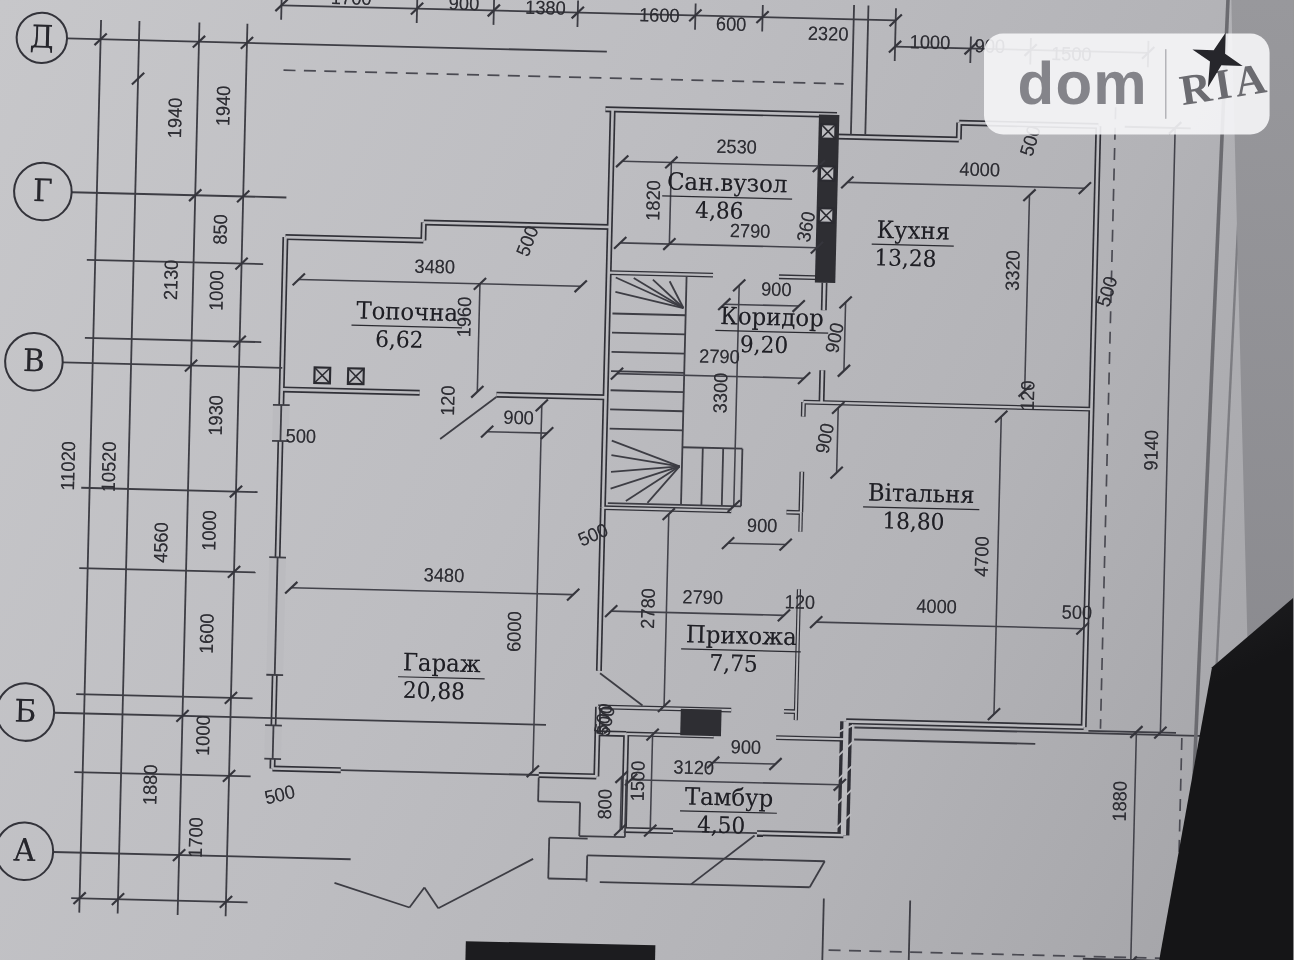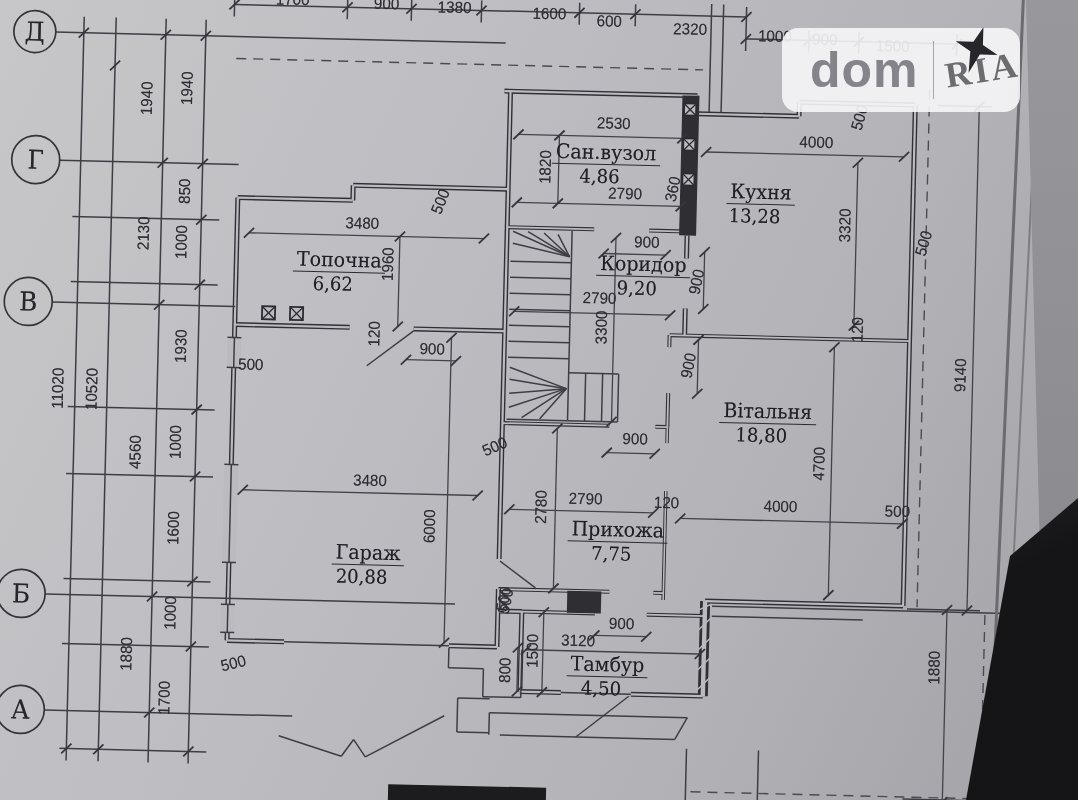--- a/index.html
+++ b/index.html
@@ -19,21 +19,21 @@
   .edge1{left:1004px;top:-12px;width:3px;height:840px;transform:rotate(2.5deg);}
   .edge2{left:1020px;top:-12px;width:2px;height:840px;transform:rotate(2.8deg);background:#7d7d82;}
   .dark-tr{position:absolute;inset:0;pointer-events:none;
     clip-path:polygon(1026px 0px,1078px 0px,1078px 520px,1040px 552px);
     background:linear-gradient(180deg,#98989c,#85858a);}
   .dark-br{position:absolute;inset:0;pointer-events:none;
     clip-path:polygon(1010px 556px,1078px 498px,1078px 800px,966px 800px);
     background:linear-gradient(155deg,#8b8b8f 0%,#4a4a4f 45%,#151517 80%);}
   .bottom-bar{position:absolute;left:388px;top:786px;width:158px;height:16px;
     background:#1c1c1f;transform:rotate(1.2deg);}
-  .watermark{position:absolute;left:782px;top:28px;width:238px;height:84px;
+  .watermark{position:absolute;left:820px;top:28px;width:238px;height:84px;
     background:rgba(246,246,248,.9);border-radius:16px;display:flex;align-items:center;}
   .wm-dom{font-family:"Liberation Sans",sans-serif;font-weight:bold;font-size:50px;
     color:#84848a;letter-spacing:1px;margin-left:28px;}
   .wm-div{width:2px;height:58px;background:#a6a6ab;margin-left:14px;}
   .wm-ria{font-family:"Liberation Serif",serif;font-weight:bold;font-size:36px;
     color:#5d5d63;letter-spacing:3px;margin-left:12px;transform:rotate(-9deg);opacity:.9;}
   .wm-star{position:absolute;left:172px;top:-2px;}
 </style>
 </head>
 <body>

